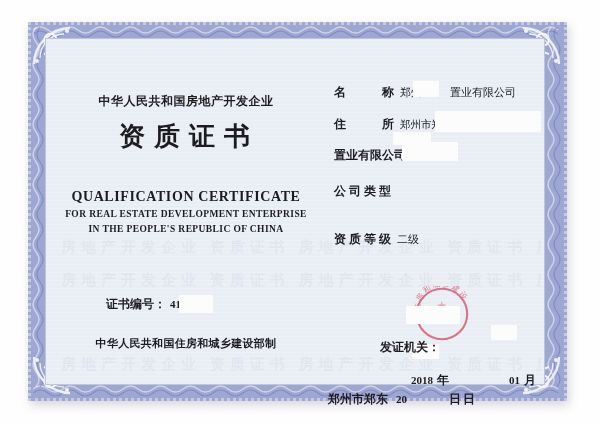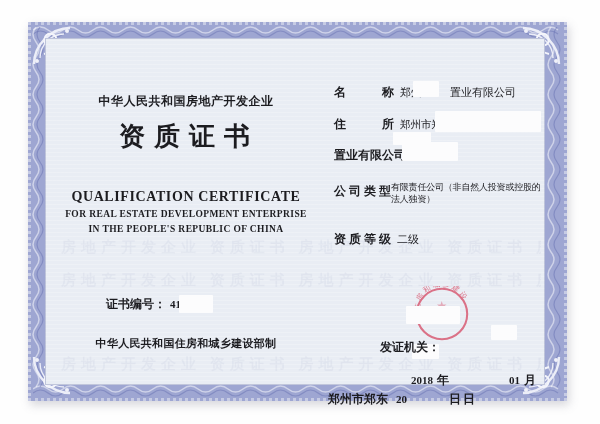--- a/index.html
+++ b/index.html
@@ -142,21 +142,20 @@
     </div>
     <div class="row" style="top:89px;">
       <span class="field-label">住　　　所</span><span class="field-value" style="font-size:10.5px;">郑州市郑东</span>
     </div>
     <div class="row" style="top:120px;">
       <span class="field-label">置业有限公司</span>
     </div>
     <div class="row" style="top:156px;">
       <span class="field-label">公 司 类 型</span>
     </div>
-    <div class="ctype-val">有限责任公司（非自然人投资或控股的法人独资）</div>
     <div class="row" style="top:204px;">
       <span class="field-label">资 质 等 级</span><span class="field-value">二级</span>
     </div>
 
     <div class="abs issue-block" style="left:349px;top:268px;">
       <span class="field-label">发证机关：</span>
     </div>
     <svg class="seal" viewBox="0 0 60 60">
       <defs>
           <path id="sealArc" d="M8 34 A 24 24 0 1 1 52 34"></path>

